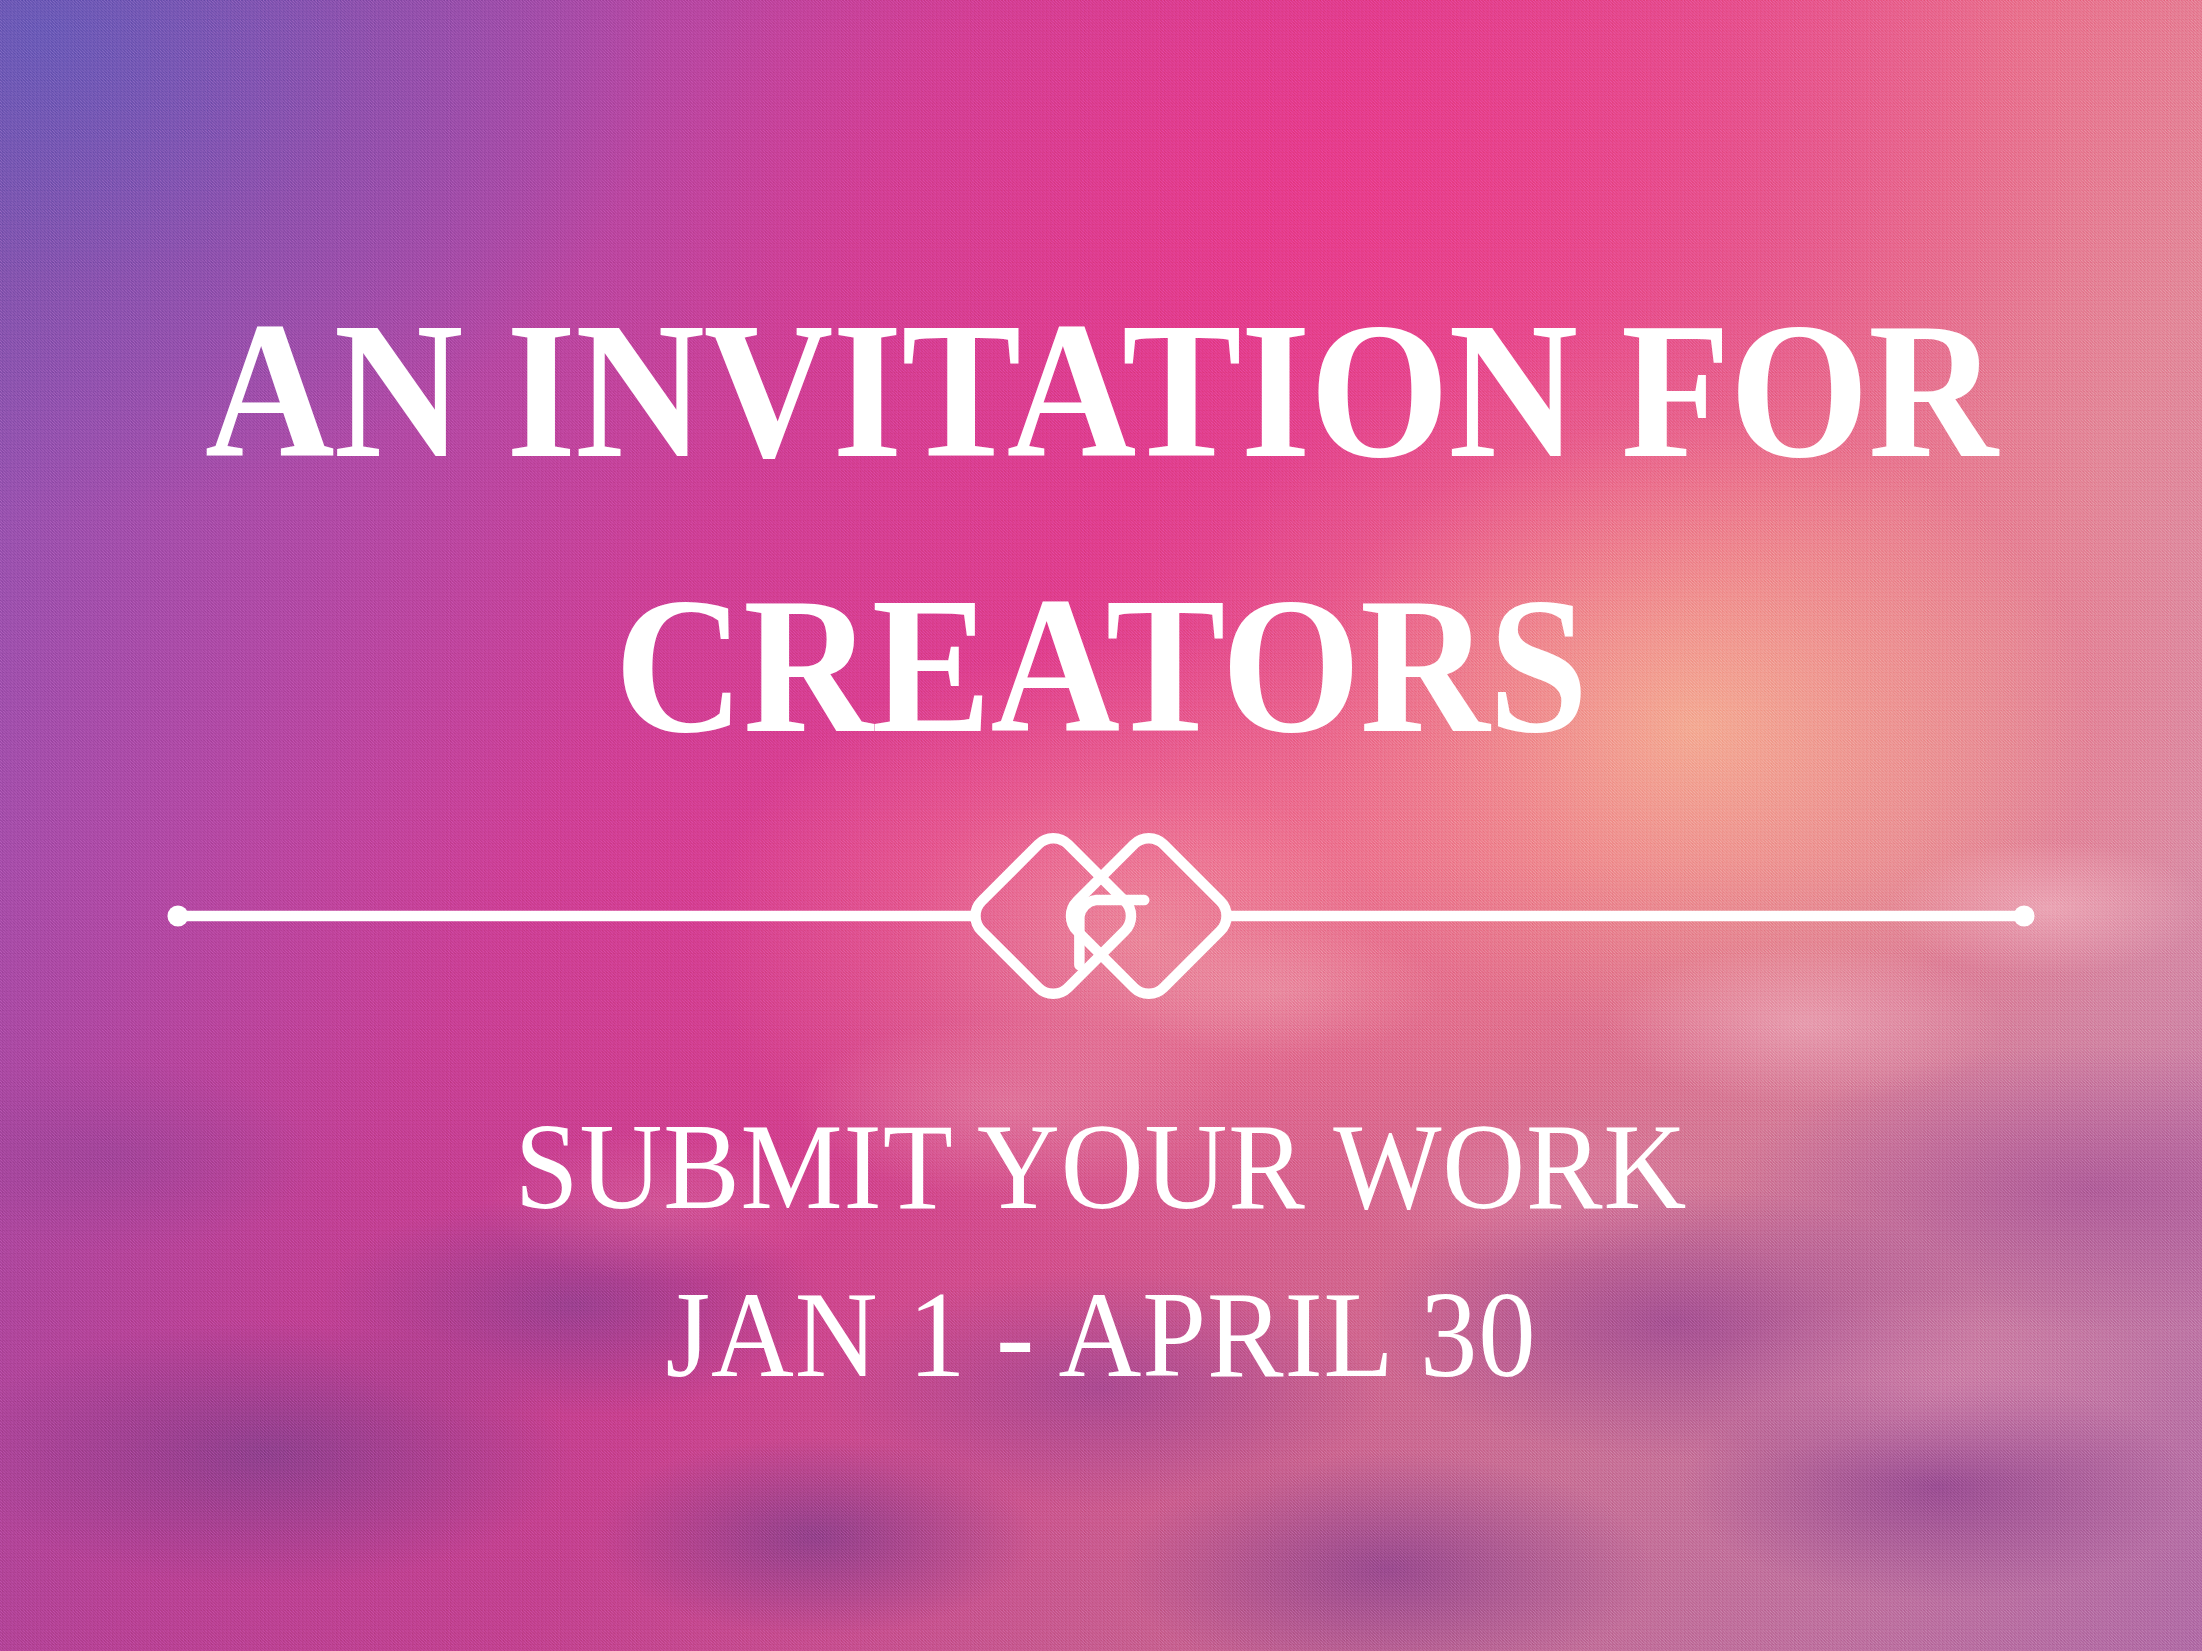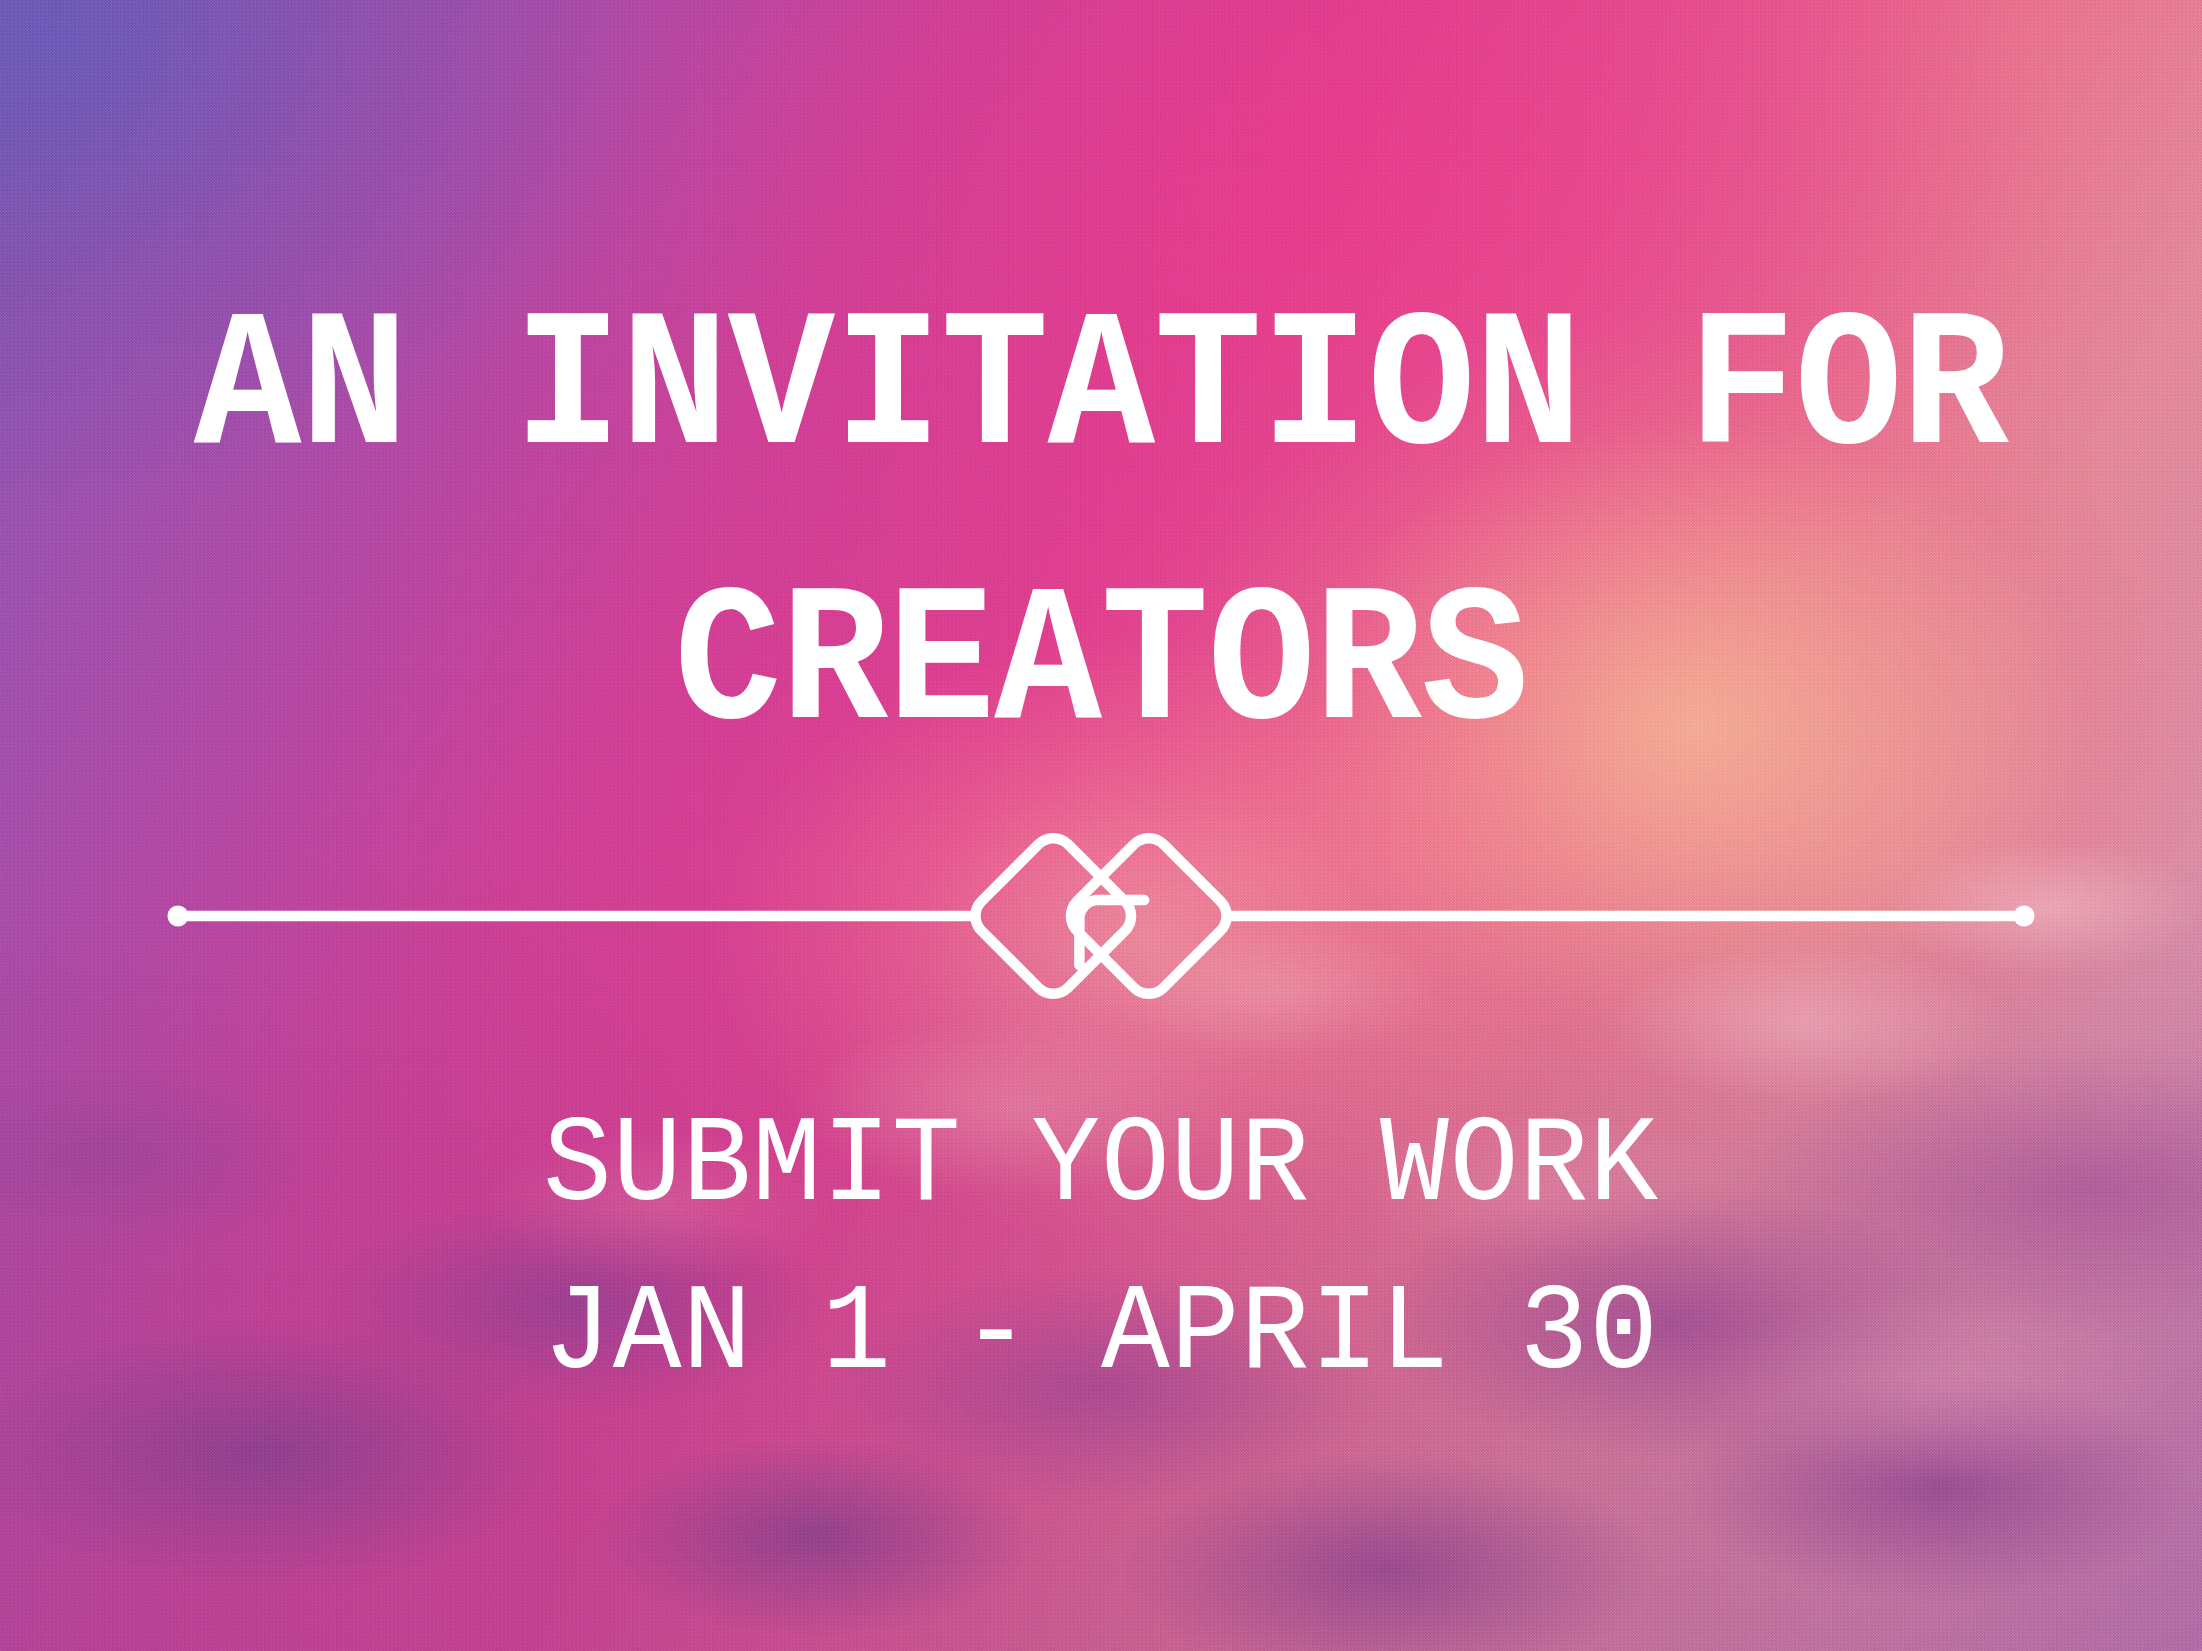--- a/index.html
+++ b/index.html
@@ -6,21 +6,21 @@
     margin: 0;
     padding: 0;
     background: #000;
   }
 
   #poster {
     position: relative;
     width: 2202px;
     height: 1652px;
     overflow: hidden;
-    font-family: Liberation Mono, monospace;
+    font-family: Liberation Serif, serif;
     
     background-color: #d4409a;
   }
 
   
   .bg-layer {
     position: absolute;
     inset: 0;
     pointer-events: none;
   }

